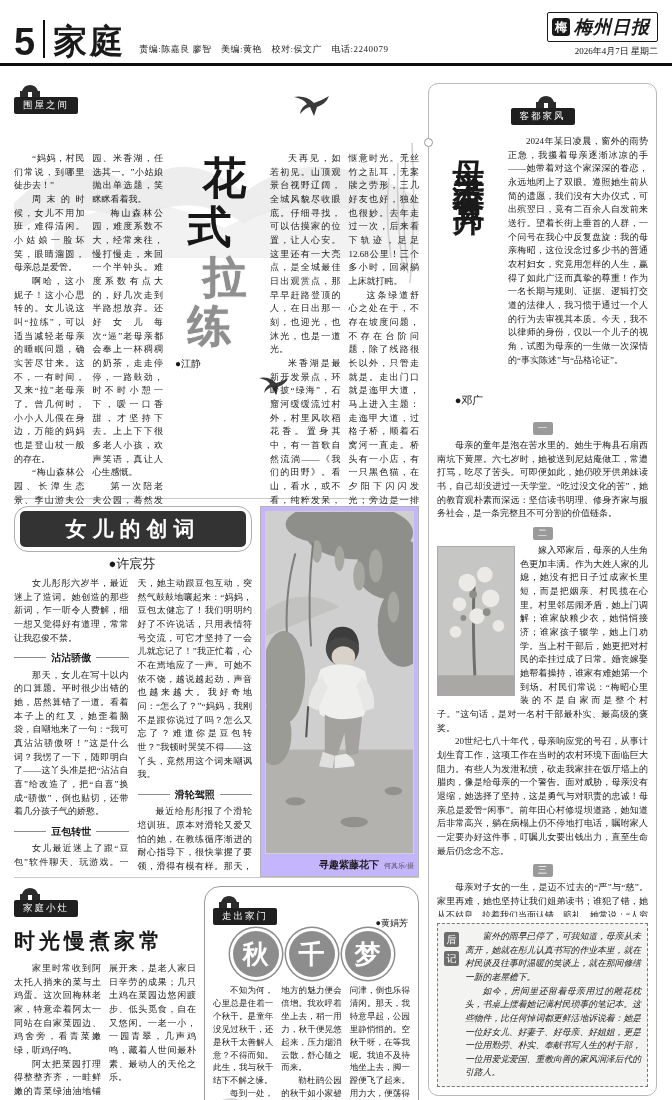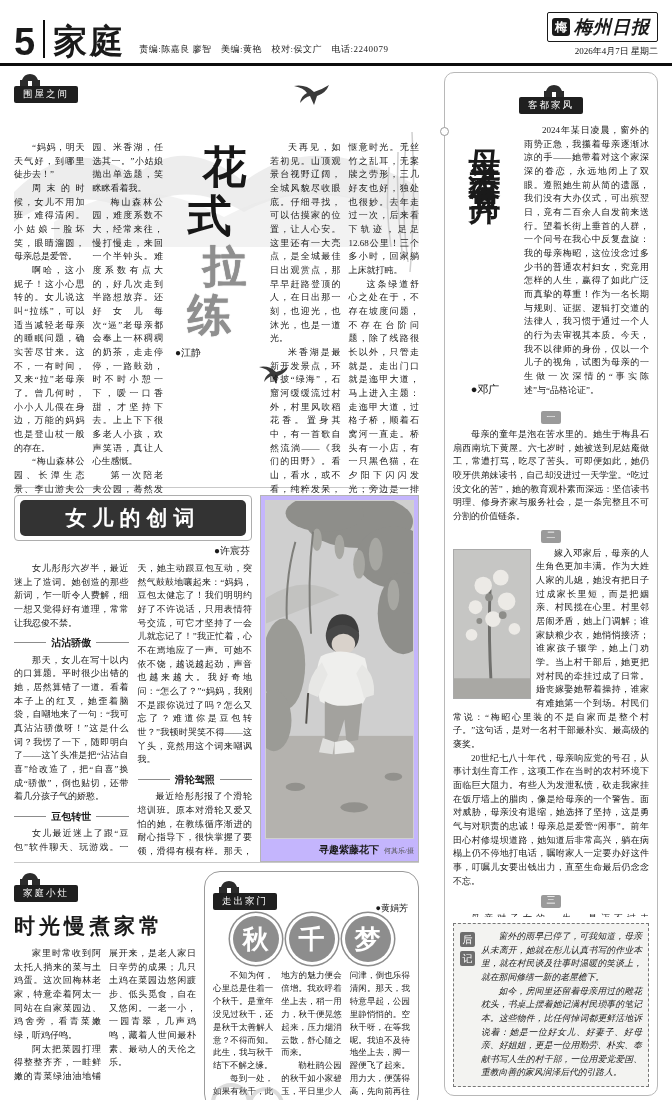--- a/index.html
+++ b/index.html
@@ -17,21 +17,21 @@
   .sec-name { font-size:34px; font-weight:bold; line-height:.9; letter-spacing:2px; }
   .credits { font-size:9px; color:#222; margin:0 0 2px 6px; letter-spacing:.5px; }
   .header-right { text-align:right; }
   .masthead-box { display:inline-flex; align-items:center; gap:4px; border:1.5px solid #1a1a1a;
     padding:2px 7px 2px 4px; border-radius:2px; }
   .m-logo { width:18px; height:18px; background:#1a1a1a; color:#fff; font-size:12px; font-weight:bold;
     display:flex; align-items:center; justify-content:center; border-radius:3px; }
   .m-name { font-size:18px; font-weight:bold; font-style:italic; letter-spacing:1px;text-align:right; }
   .date-line { font-size:9px; margin-top:3px; color:#111; }
   
-  .content { display:flex; gap:25px; padding:6px 14px 0 14px; height:1030px; }
+  .content { display:flex; gap:9px; padding:17px 14px 0 14px; height:1030px; }
   .left-main { width:405px; display:flex; flex-direction:column; }
   .right-col { width:229px; border:1px solid #b8b8b8; border-radius:10px; padding:10px 8px 8px;
     display:flex; flex-direction:column; position:relative; background:#fff; }
   .pin-circle { position:absolute; left:-5px; top:54px; width:9px; height:9px; border-radius:50%;
     background:#fff; border:1.5px solid #9a9a9a; }
   
   .badge { display:inline-flex; flex-direction:column; align-items:flex-start; margin-bottom:4px; }
   .badge .house { width:20px; height:12px; margin-left:6px; }
   .badge .lbl { background:#1f1f1f; color:#fff; font-family:"Liberation Sans",sans-serif;
     font-size:9.5px; padding:2px 9px; letter-spacing:2px; border-radius:2px; }
@@ -46,24 +46,24 @@
   .tcol { width:149px; column-count:2; column-gap:8px; overflow:hidden; height:100%; }
   .title-art { width:91px; position:relative; text-align:center; padding-top:2px; }
   .title-char { font-size:44px; font-weight:bold; line-height:1.12; }
   .tc-dark { color:#171717; }
   .tc-lite { color:#8f8f8f; text-shadow:0 0 1px #777; }
   .tc-off1 { margin-left:16px; } .tc-off2 { margin-right:14px; }
   .byline-v { font-size:10px; margin-top:6px; text-align:left; padding-left:4px; }
   
   .row2 { display:flex; gap:8px; height:392px; padding-top:7px; border-bottom:1px solid #c9c9c9; }
   .words { width:238px; overflow:hidden; }
-  .words-frame { border:1.5px solid #adadad; border-radius:4px; padding:4px 5px; }
+  .words-frame { border:1.5px solid #adadad; border-radius:14px; padding:4px 5px; }
   .words-banner { background:#333; color:#fff; font-size:21px; font-weight:bold; text-align:center;
     letter-spacing:6px; padding:4px 0; border-radius:5px; }
-  .words-byline { text-align:right; font-size:10px; margin:3px 2px 4px 0; }
+  .words-byline { text-align:center; font-size:13px; margin:3px 2px 4px 0; }
   .words-body { column-count:2; column-gap:9px; height:300px; overflow:hidden; }
   .subhead { display:flex; align-items:center; gap:5px; margin:5px 0 3px; break-inside:avoid; }
   .subhead::before,.subhead::after { content:""; flex:1; height:1px; background:#8c8c8c; }
   .subhead span { font-weight:bold; font-size:10px; }
   .photo-block { width:159px; border:1px solid #b5b5b5; padding:4px; background:#c4b5fd;
     display:flex; flex-direction:column; }
   .photo-svg { flex:1; border:1px solid #d0d0d0; }
   .caption-row { display:flex; justify-content:flex-end; align-items:baseline; gap:5px; padding-top:4px; }
   .cap { font-size:10px; font-weight:bold; }
   .cred { font-size:7px; color:#555; }
@@ -141,21 +141,21 @@
         </svg>
         <div class="art1-badge badge">
           <svg class="house" viewBox="0 0 20 12">
               <path d="M10 0 Q16 0 18 6 L20 6 L20 12 L0 12 L0 6 L2 6 Q4 0 10 0 Z" fill="#2b2b2b"></path>
               <rect x="8" y="7" width="4" height="5" fill="#fff"></rect>
             </svg>
           <span class="lbl">围屋之间</span>
         </div>
         <div class="art1-cols">
           <div class="tcol bodytext">
-            <p>“妈妈，明天天气好，到哪里徒步去！”</p>
+            <p>“妈妈，村民们常说，到哪里徒步去！”</p>
             <p>周末的时候，女儿不用加班，难得清闲。小姑娘一脸坏笑，眼睛溜圆，母亲总是爱管。</p>
             <p>啊哈，这小妮子！这小心思转的。女儿说这叫“拉练”，可以适当减轻老母亲的睡眠问题，确实苦尽甘来。这不，一有时间，又来“拉”老母亲了。曾几何时，小小人儿偎在身边，万能的妈妈也是登山杖一般的存在。</p>
             <p>“梅山森林公园、长潭生态景、李山游夫公园、米香湖，任选其一。”小姑娘抛出单选题，笑眯眯看着我。</p>
             <p>梅山森林公园，难度系数不大，经常来往，慢打慢走，来回一个半钟头。难度系数有点大的，好几次走到半路想放弃。还好女儿每次“逼”老母亲都会奉上一杯稠稠的奶茶，走走停停，一路鼓劲，时不时小憩一下，嗳一口香甜，才坚持下去。上上下下很多老人小孩，欢声笑语，真让人心生感慨。</p>
             <p>第一次陪老夫公园，蓦然发现台阶两边开满了山里红，那灿若朝霞的红，和很多年前在山路上看到的一样。因为我喜欢，先生特意勇攀三公里，摘了一捧回。</p>
           </div>
           <div class="title-art">
             <div class="title-char tc-dark tc-off1">花</div>
             <div class="title-char tc-dark tc-off2">式</div>
             <div class="title-char tc-lite tc-off1">拉</div>

